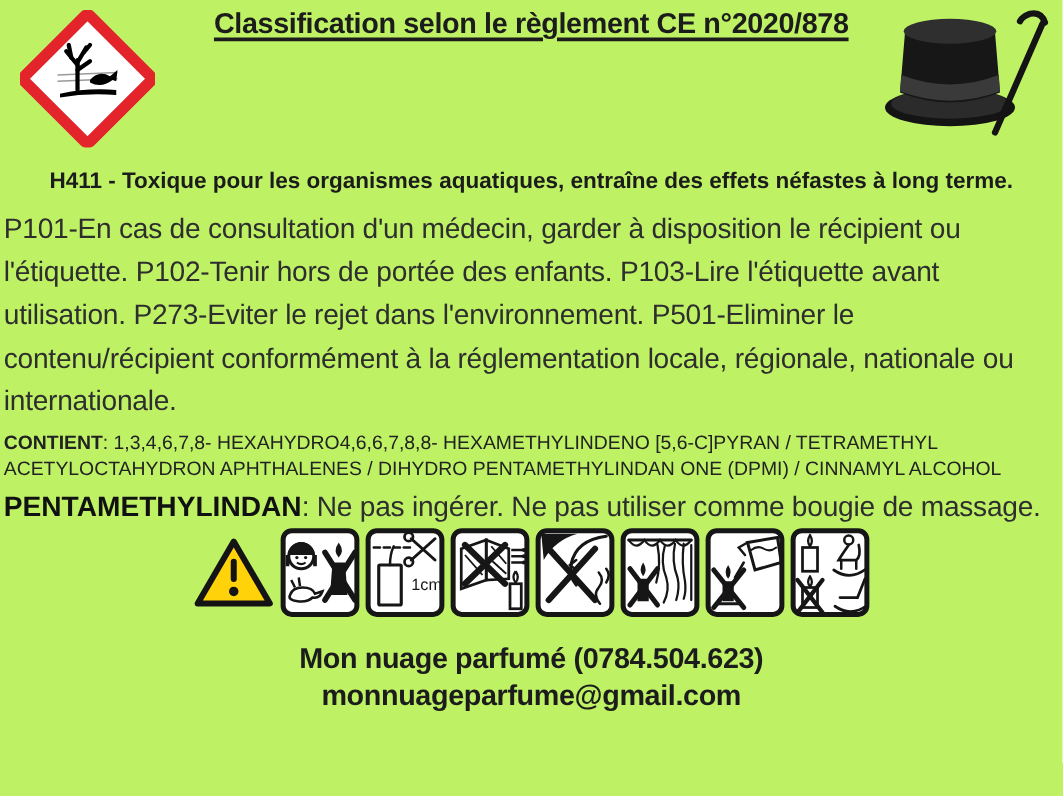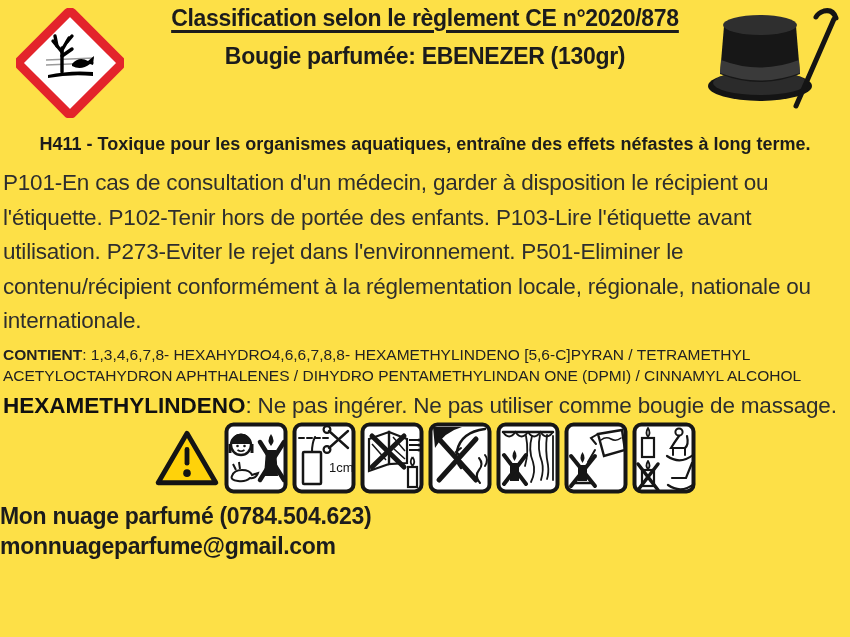--- a/index.html
+++ b/index.html
@@ -1,17 +1,17 @@
 <!DOCTYPE html>
 <html><head>
 <meta charset="utf-8">
 <style>
   html,body{margin:0;padding:0;background:#fff;}
   .page{
-    position:relative;width:850px;height:637px;overflow:hidden;background:#fde047;
+    position:relative;width:850px;height:637px;overflow:hidden;background:#bef264;
     font-family:"Liberation Sans","DejaVu Sans",sans-serif;color:#1c1c1c;
   }
   
   .header{position:relative;height:126px;}
   .ghs-wrap{position:absolute;left:16px;top:8px;width:108px;height:110px;}
   .hat-wrap{position:absolute;right:4px;top:0;width:146px;height:114px;}
   .head-center{margin:0 138px;text-align:center;}
   .doc-title{
     display:inline-block;margin-top:5px;font-size:23px;font-weight:bold;letter-spacing:-0.3px;
     text-decoration:underline;text-decoration-thickness:2.5px;text-underline-offset:4px;
@@ -22,21 +22,21 @@
   .h411{margin:6px 26px 0;text-align:center;font-weight:bold;font-size:18px;line-height:24px;}
   .pphrases{margin:10px 3px 4px;font-size:22.5px;line-height:34.5px;color:#2e2e2e;letter-spacing:-0.2px;}
   .contains{margin:5px 3px 0;font-size:15.5px;line-height:21.5px;color:#222;}
   .contains .b{font-weight:bold;}
   .reco{margin:4px 3px 0;font-size:22.5px;line-height:30px;color:#2e2e2e;letter-spacing:-0.2px;}
   .reco .b{font-weight:bold;color:#111;letter-spacing:0;}
   
   .picto-row{margin-top:1px;display:flex;justify-content:center;align-items:center;gap:4px;height:73px;}
   .picto-row svg{display:block;}
   
-  .footer{text-align:left;font-weight:bold;font-size:23px;line-height:30.5px;letter-spacing:-0.3px;margin-top:6px;}
+  .footer{text-align:center;font-weight:bold;font-size:23px;line-height:30.5px;letter-spacing:-0.3px;margin-top:16px;}
 </style>
 </head>
 <body>
 
 <div class="page">
 
   <div class="header">
 
     <div class="ghs-wrap">
       <svg width="108" height="110" viewBox="0 0 108 110" aria-hidden="true">
@@ -55,21 +55,20 @@
         </g>
 
         <path d="M56 56 q7 -8 16 -3 l6 -5 l-1 9 l-3 -1 q-9 7 -18 2 z" fill="#000"></path>
 
         <path d="M32 67 Q54 62 77 64 L77 68 Q54 66 32 70 Z" fill="#000"></path>
       </svg>
     </div>
 
     <div class="head-center">
       <div class="doc-title">Classification selon le règlement CE n°2020/878</div>
-      <div class="product">Bougie parfumée: EBENEZER (130gr)</div>
     </div>
 
     <div class="hat-wrap">
       <svg width="146" height="114" viewBox="0 0 146 114" aria-hidden="true">
 
         <ellipse cx="60" cy="86" rx="52" ry="15" fill="#141414"></ellipse>
         <ellipse cx="60" cy="83" rx="47" ry="12" fill="#2b2b2b"></ellipse>
 
         <path d="M24 26 Q60 14 96 26 L100 74 Q60 90 20 74 Z" fill="#171717"></path>
 
@@ -87,21 +86,21 @@
 
   <div class="h411">H411 - Toxique pour les organismes aquatiques, entraîne des effets néfastes à long terme.</div>
 
   <div class="pphrases">P101-En cas de consultation d'un médecin, garder à disposition le récipient ou l'étiquette. P102-Tenir hors de portée des enfants. P103-Lire l'étiquette avant utilisation. P273-Eviter le rejet dans l'environnement. P501-Eliminer le contenu/récipient conformément à la réglementation locale, régionale, nationale ou internationale.</div>
 
   <div class="contains">
     <span class="b">CONTIENT</span><span>: 1,3,4,6,7,8- HEXAHYDRO4,6,6,7,8,8- HEXAMETHYLINDENO [5,6-C]PYRAN / TETRAMETHYL ACETYLOCTAHYDRON APHTHALENES / DIHYDRO PENTAMETHYLINDAN ONE (DPMI) / CINNAMYL ALCOHOL</span>
   </div>
 
   <div class="reco">
-    <span class="b">HEXAMETHYLINDENO</span><span>: Ne pas ingérer. Ne pas utiliser comme bougie de massage.</span>
+    <span class="b">PENTAMETHYLINDAN</span><span>: Ne pas ingérer. Ne pas utiliser comme bougie de massage.</span>
   </div>
 
   <div class="picto-row">
 
     <span>
       <svg width="66" height="60" viewBox="0 0 96 84">
         <path d="M48 6 L90 78 L6 78 Z" fill="#ffd20a" stroke="#141414" stroke-width="7" stroke-linejoin="round"></path>
         <rect x="44.5" y="26" width="7" height="27" rx="3.5" fill="#141414"></rect>
         <circle cx="48" cy="64" r="5.5" fill="#141414"></circle>
       </svg>

